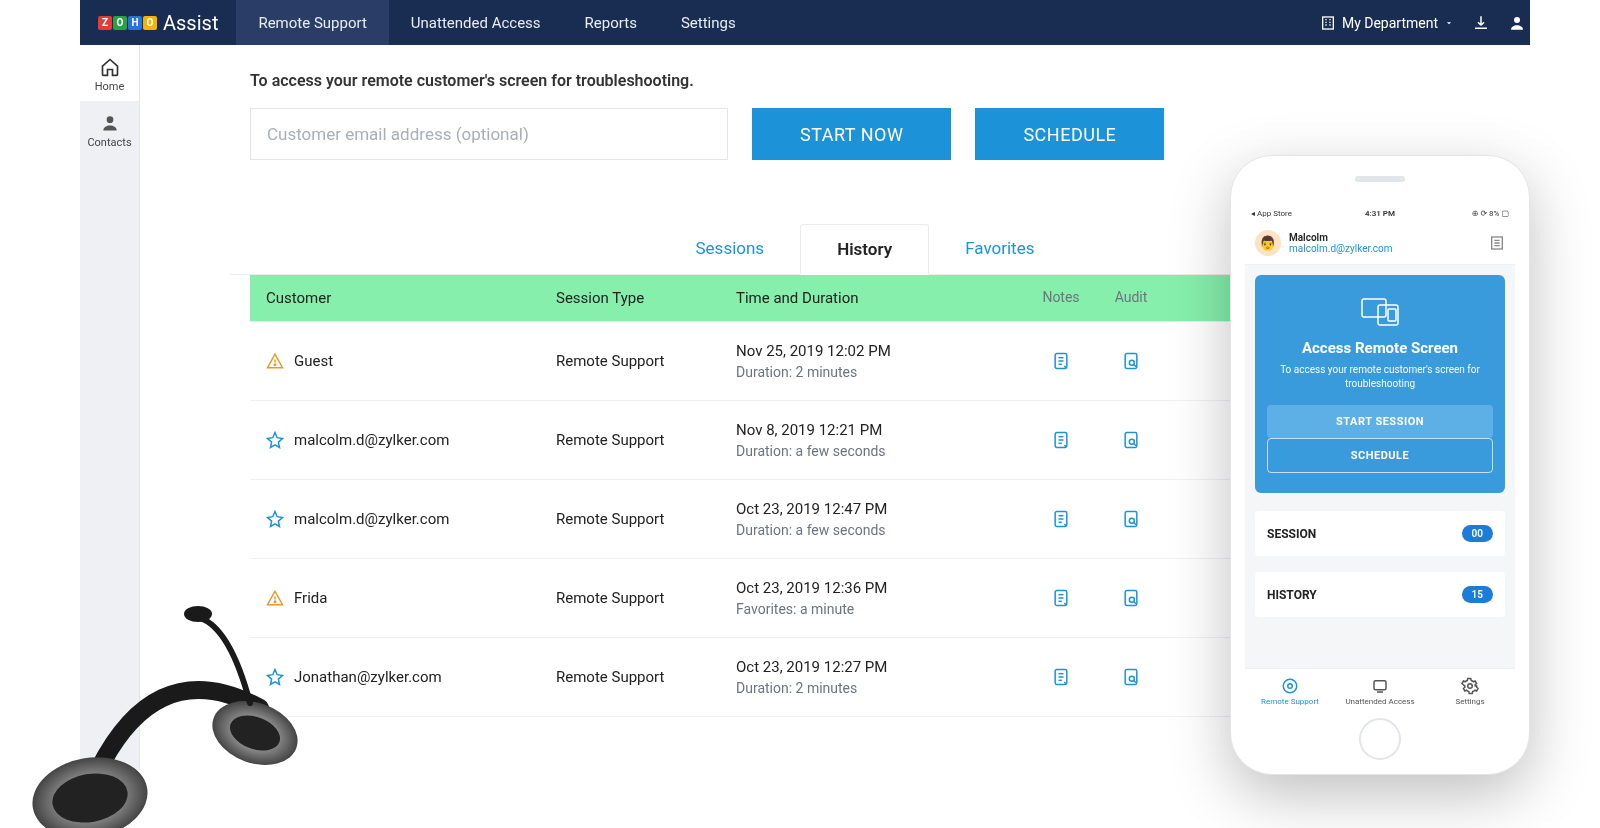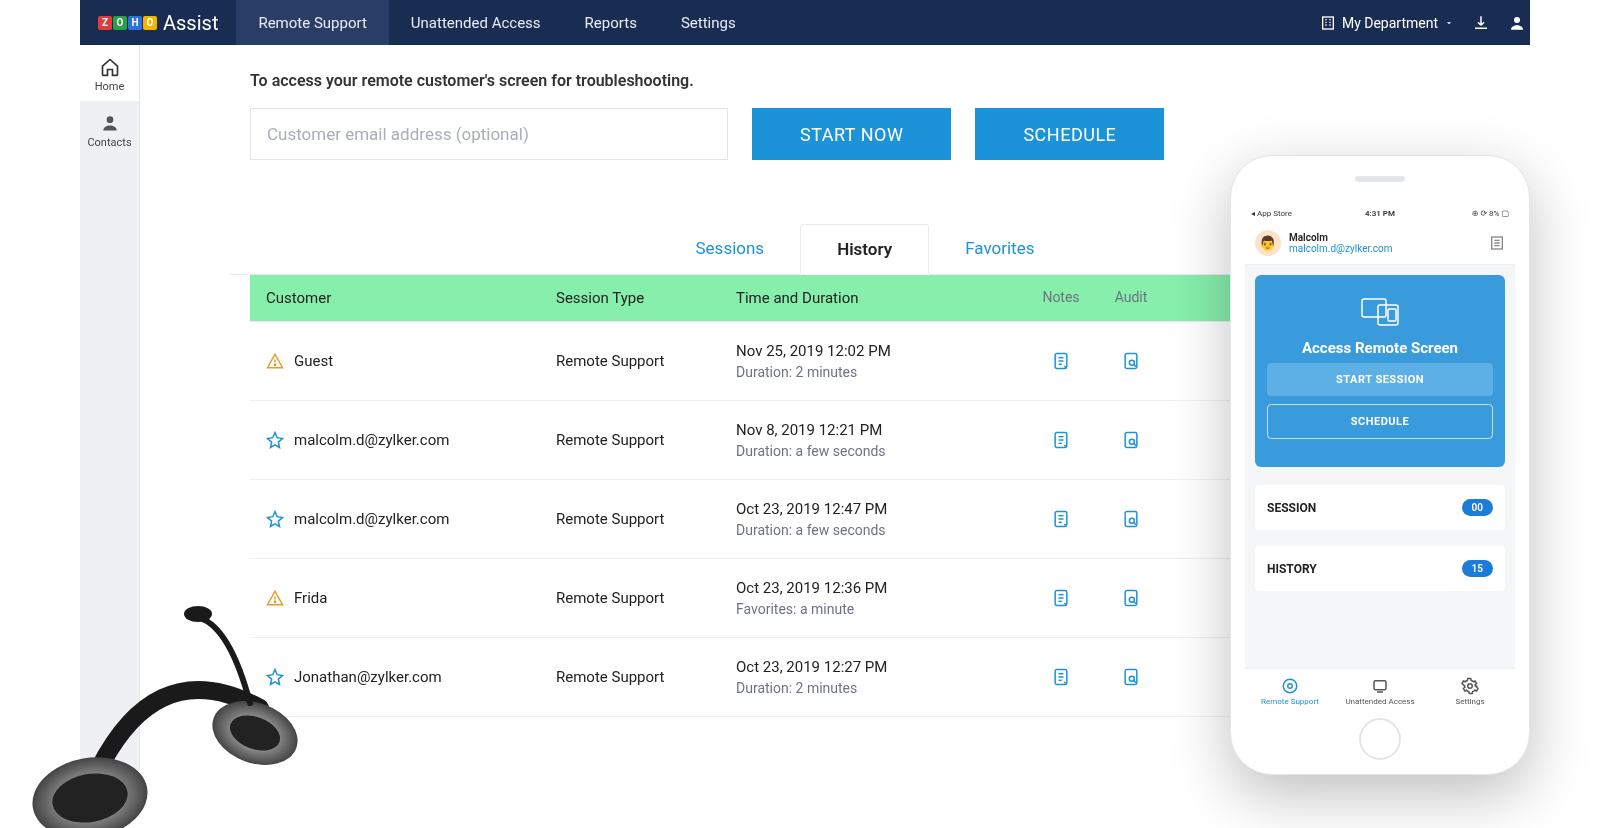--- a/index.html
+++ b/index.html
@@ -61,21 +61,21 @@
   .status-bar .right { margin-left:auto; }
   .p-user { background: #fff; padding: 8px 10px; display: flex; align-items: center; gap: 8px; border-bottom: 1px solid #eef0f3; }
   .avatar { width: 26px; height: 26px; border-radius: 50%; background: #fce3c5; display: flex; align-items: center; justify-content: center; font-size: 14px; }
   .p-user-info { font-size: 10px; }
   .p-user-name { font-weight: 600; color: #222; }
   .p-user-email { color: #1c93d8; }
   .p-org { margin-left: auto; }
   .p-card { margin: 10px; background: #3a9bdc; border-radius: 6px; padding: 20px 12px; color: #fff; text-align: center; }
   .p-card-title { font-size: 15px; font-weight: 700; margin: 10px 0 6px; }
   .p-card-sub { font-size: 10px; line-height: 1.4; opacity: 0.95; margin-bottom: 14px; }
-  .p-btn { background: #5db0e5; color: #fff; font-size: 11px; font-weight: 700; letter-spacing: 0.5px; padding: 10px; border-radius: 4px; margin-bottom: 8px; cursor: pointer; }
+  .p-btn { background: #5db0e5; color: #fff; font-size: 11px; font-weight: 700; letter-spacing: 0.5px; padding: 10px; border-radius: 4px; cursor: pointer; }
   .p-btn.outline { background: transparent; border: 1px solid rgba(255,255,255,0.7); }
   .p-row { margin: 8px 10px; background: #fff; border-radius: 4px; padding: 14px 12px; display: flex; align-items: center; justify-content: space-between; font-size: 12px; font-weight: 700; color: #222; }
   .badge { background: #1c7dd8; color: #fff; font-size: 10px; padding: 3px 10px; border-radius: 10px; font-weight: 600; }
   .p-bottom { margin-top: auto; background: #fff; border-top: 1px solid #eef0f3; display: flex; }
   .p-bitem { flex: 1; padding: 8px 0; text-align: center; font-size: 8px; color: #555; cursor: pointer; }
   .p-bitem.active { color: #1c93d8; }
   .p-bitem svg { margin: 0 auto 2px; }
   .home-btn { position:absolute; bottom:14px; left:50%; transform:translateX(-50%); width:42px; height:42px; border:2px solid #e2e5ea; border-radius:50%; }
 
   
@@ -378,20 +378,21 @@
           </svg>
       </span>
     </div>
     <div class="p-card">
       <svg width="44" height="34" viewBox="0 0 44 34" fill="none" stroke="#fff" stroke-width="1.5" style="margin:0 auto;">
         <rect x="4" y="4" width="24" height="18" rx="2"></rect>
           <rect x="20" y="10" width="20" height="20" rx="2"></rect>
           <rect x="30" y="14" width="8" height="12" rx="1"></rect>
       </svg>
       <div class="p-card-title">Access Remote Screen</div>
+      <div class="p-card-sub">To access your remote customer's screen for troubleshooting</div>
       <div class="p-btn">START SESSION</div>
       <div class="p-btn outline">SCHEDULE</div>
     </div>
     <div class="p-row">
       <span>SESSION</span>
       <span class="badge">00</span>
     </div>
     <div class="p-row">
       <span>HISTORY</span>
       <span class="badge">15</span>

